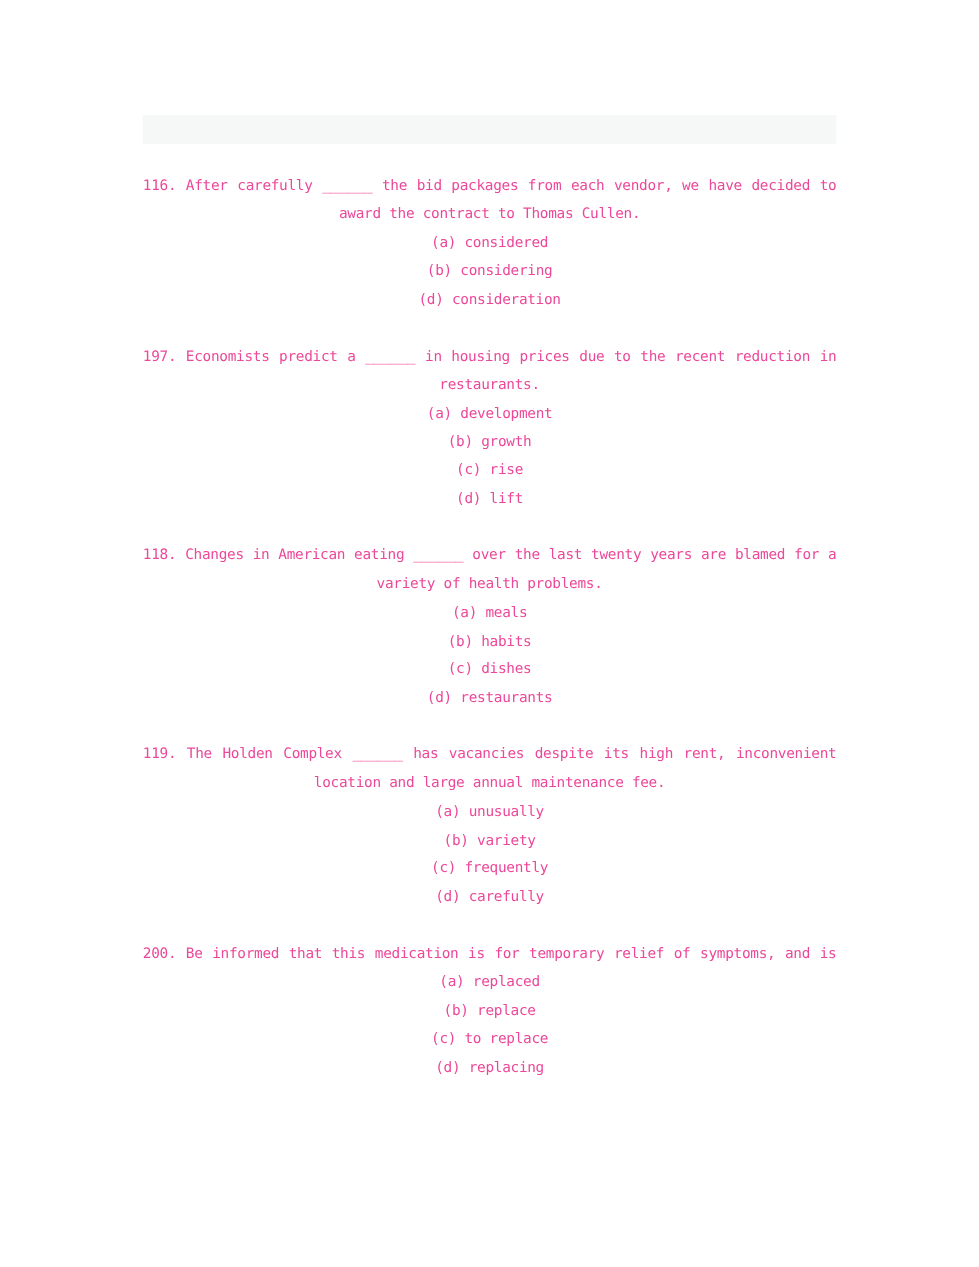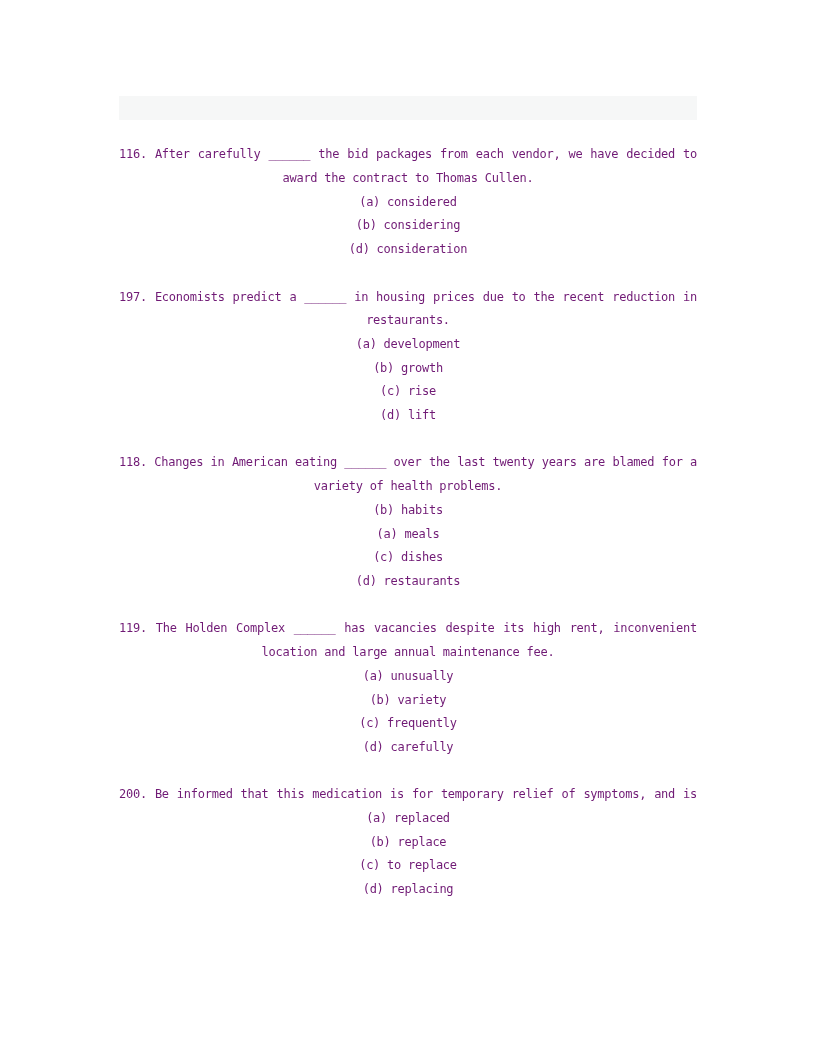--- a/index.html
+++ b/index.html
@@ -11,21 +11,21 @@
     position: relative;
     width: 816px;
     height: 1056px;
     background: #ffffff;
     box-sizing: border-box;
     padding: 96px 119px 0 119px;
     font-family: "DejaVu Sans Mono", "Liberation Mono", monospace;
     font-size: 12px;
     letter-spacing: -0.25px;
     line-height: 23.7px;
-    color: #701a75;
+    color: #ec4899;
     overflow: hidden;
   }
   .content {
     width: 578px;
   }
   .header-bar {
     width: 578px;
     height: 23.7px;
     background: #f6f7f7;
     margin-bottom: 23.7px; 
@@ -64,22 +64,22 @@
       <div class="qline">restaurants.</div>
       <div class="qline">(a) development</div>
       <div class="qline">(b) growth</div>
       <div class="qline">(c) rise</div>
       <div class="qline">(d) lift</div>
     </div>
 
     <div class="question">
       <div class="qline justify">118. Changes in American eating ______ over the last twenty years are blamed for a</div>
       <div class="qline">variety of health problems.</div>
+      <div class="qline">(a) meals</div>
       <div class="qline">(b) habits</div>
-      <div class="qline">(a) meals</div>
       <div class="qline">(c) dishes</div>
       <div class="qline">(d) restaurants</div>
     </div>
 
     <div class="question">
       <div class="qline justify">119. The Holden Complex ______ has vacancies despite its high rent, inconvenient</div>
       <div class="qline">location and large annual maintenance fee.</div>
       <div class="qline">(a) unusually</div>
       <div class="qline">(b) variety</div>
       <div class="qline">(c) frequently</div>

